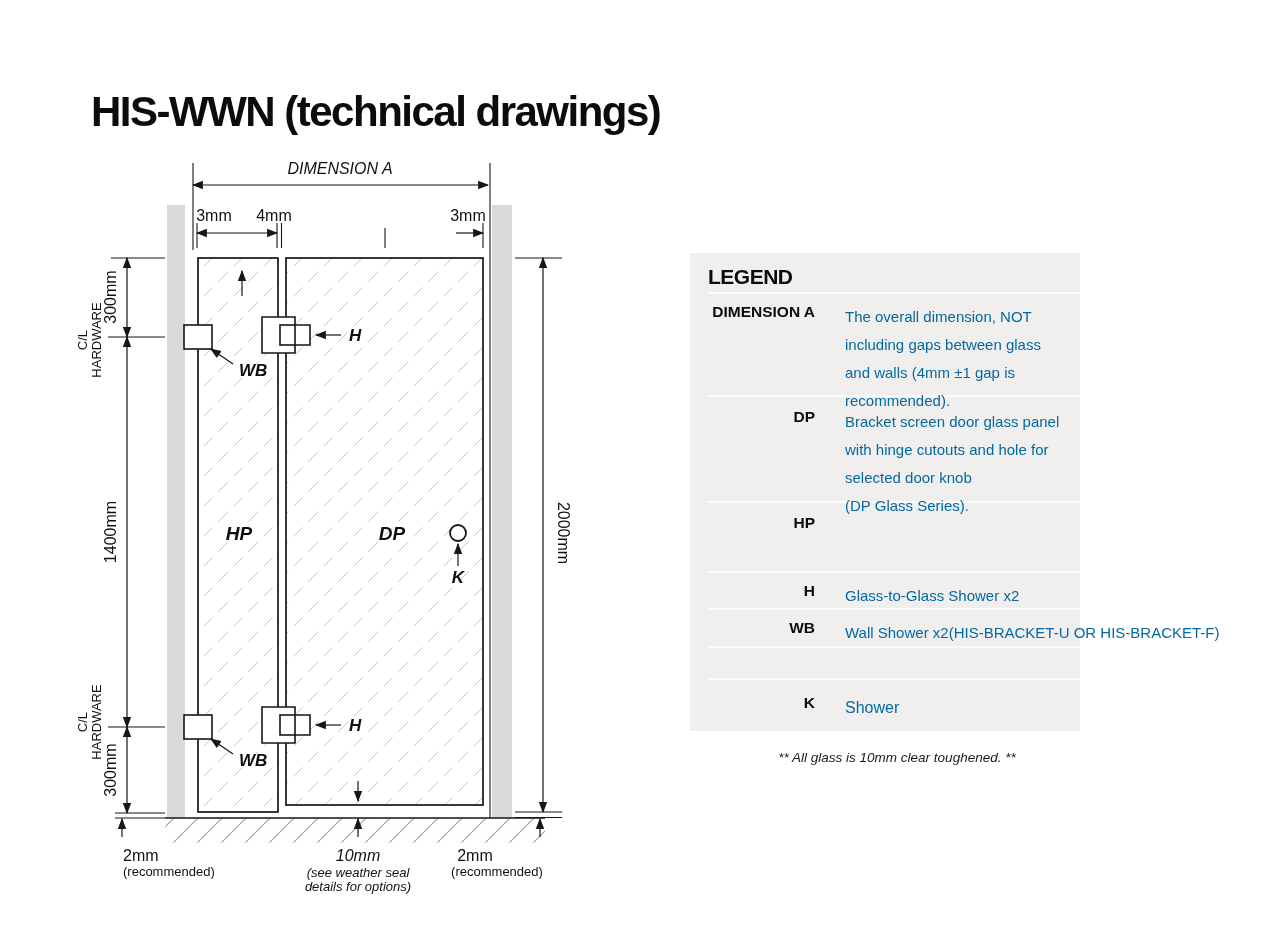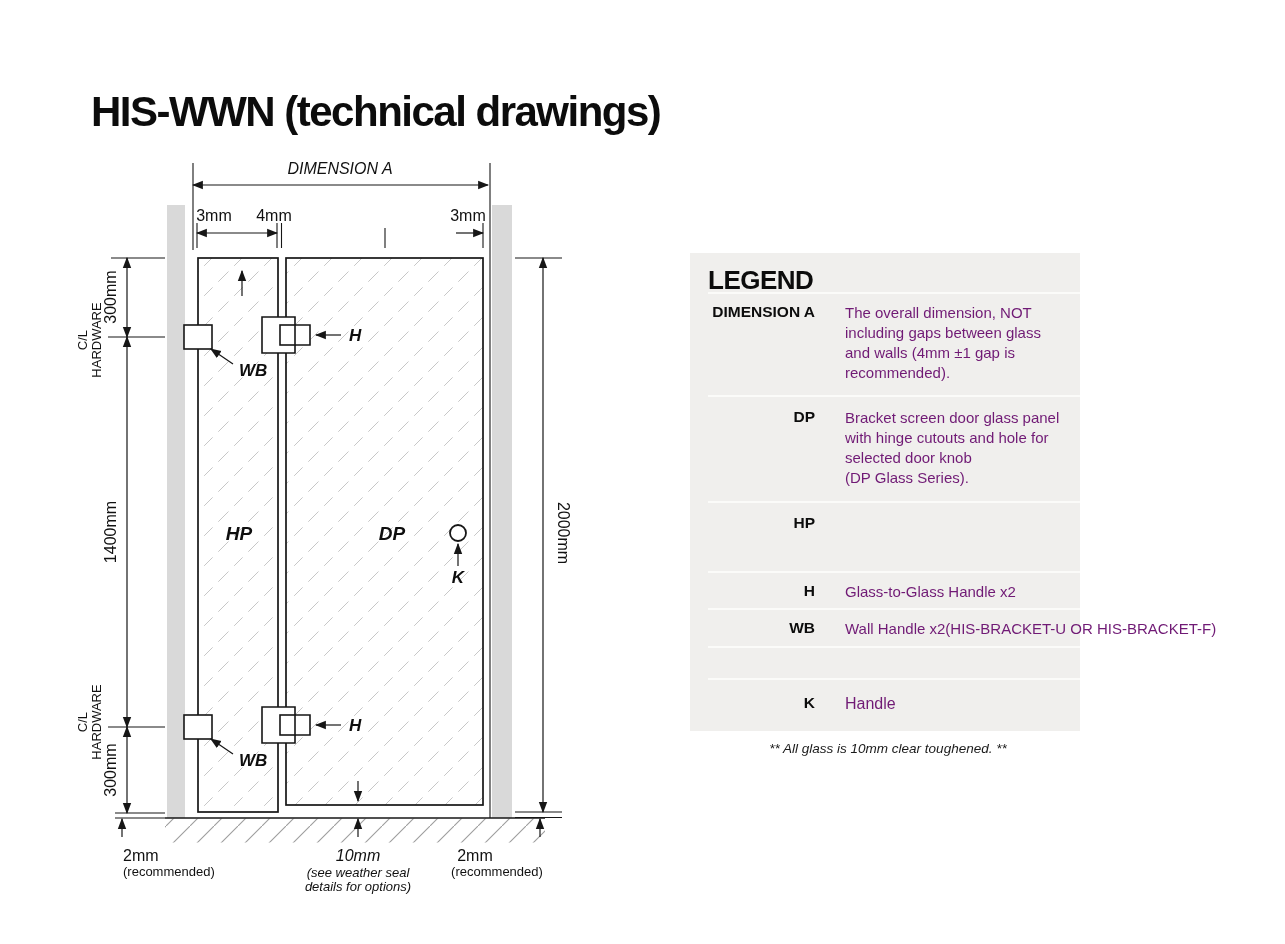--- a/index.html
+++ b/index.html
@@ -26,39 +26,39 @@
   .lblBig{font-style:italic;font-weight:700;font-size:19px;fill:#0e0e0e;}
   .mid{text-anchor:middle;}
 
   
   .legend{
     position:absolute;left:690px;top:253px;width:390px;
     background:#f0efed;box-sizing:border-box;padding:0 0 0 18px;
   }
   .legend h2{
     margin:0;height:41px;box-sizing:border-box;padding-top:12px;
-    font-size:26px;font-weight:700;letter-spacing:-0.5px;color:#0c0c0c;
+    font-size:21px;font-weight:700;letter-spacing:-0.5px;color:#0c0c0c;
     border-bottom:2px solid #fbfbf9;
   }
   .lrow{
     display:grid;grid-template-columns:107px 1fr;column-gap:30px;
     box-sizing:border-box;border-bottom:2px solid #fbfbf9;
   }
   .term{font-weight:700;font-size:15.5px;text-align:right;color:#0c0c0c;}
-  .desc{font-size:15px;line-height:20px;white-space:pre;color:#701a75;}
+  .desc{font-size:15px;line-height:28px;white-space:pre;color:#0369a1;}
   .r1{height:103px;padding-top:9px;}
   .r2{height:106px;padding-top:11px;}
   .r3{height:70px;padding-top:11px;}
   .r4{height:37px;padding-top:9px;}
   .r5{height:38px;padding-top:9px;}
   .r6{height:32px;}
   .r7{height:51px;padding-top:14px;border-bottom:none;}
   .r7 .desc{font-size:16px;}
   .footnote{
-    position:absolute;left:690px;top:738px;width:390px;margin:3px;
+    position:absolute;left:690px;top:738px;width:390px;margin:12px;
     text-align:center;font-style:italic;font-size:13.5px;color:#1a1a1a;
   }
 </style>
 </head>
 <body>
 
 <h1 class="page-title">HIS-WWN (technical drawings)</h1>
 
 <svg class="drawing" width="620" height="812" viewBox="0 0 620 812" xmlns="http://www.w3.org/2000/svg">
   <defs>
@@ -192,28 +192,28 @@
     <div class="desc">Bracket screen door glass panel
 with hinge cutouts and hole for
 selected door knob
 (DP Glass Series).</div>
   </div>
   <div class="lrow r3">
     <div class="term">HP</div>
   </div>
   <div class="lrow r4">
     <div class="term">H</div>
-    <div class="desc">Glass-to-Glass Handle x2</div>
+    <div class="desc">Glass-to-Glass Shower x2</div>
   </div>
   <div class="lrow r5">
     <div class="term">WB</div>
-    <div class="desc">Wall Handle x2(HIS-BRACKET-U OR HIS-BRACKET-F)</div>
+    <div class="desc">Wall Shower x2(HIS-BRACKET-U OR HIS-BRACKET-F)</div>
   </div>
   <div class="lrow r6">
     <div class="term"></div>
     <div class="desc"></div>
   </div>
   <div class="lrow r7">
     <div class="term">K</div>
-    <div class="desc">Handle</div>
+    <div class="desc">Shower</div>
   </div>
 </aside>
 <p class="footnote">** All glass is 10mm clear toughened. **</p>
 
 </body></html>

